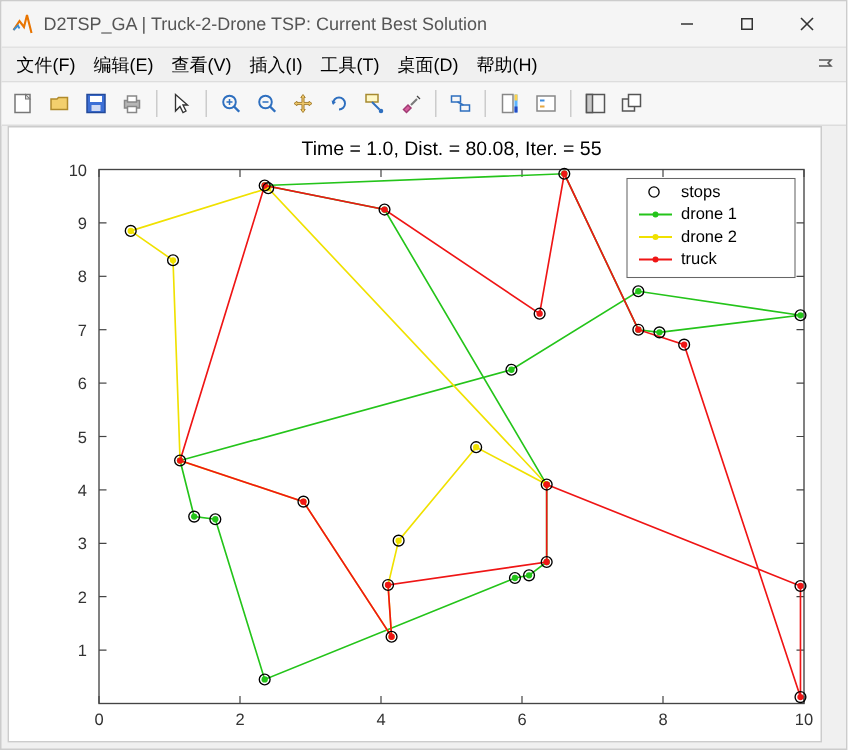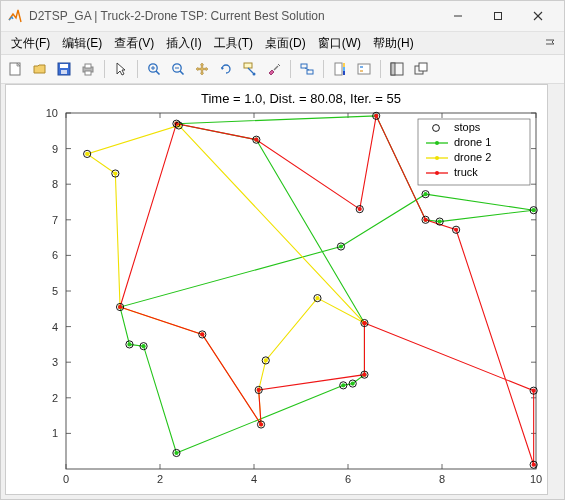--- a/index.html
+++ b/index.html
@@ -143,21 +143,20 @@
     </div>
   </div>
 
   <div class="menubar">
     <div class="menu">文件(F)</div>
     <div class="menu">编辑(E)</div>
     <div class="menu">查看(V)</div>
     <div class="menu">插入(I)</div>
     <div class="menu">工具(T)</div>
     <div class="menu">桌面(D)</div>
-    <div class="menu">窗口(W)</div>
     <div class="menu">帮助(H)</div>
     <div class="spacer"></div>
     <div class="overflow">
       <svg width="12" height="12">
           <path d="M2 4 L10 4 L8 6 L10 8 L2 8" fill="none" stroke="#555" stroke-width="1"></path>
         </svg>
     </div>
   </div>
 
   <div class="toolbar">

